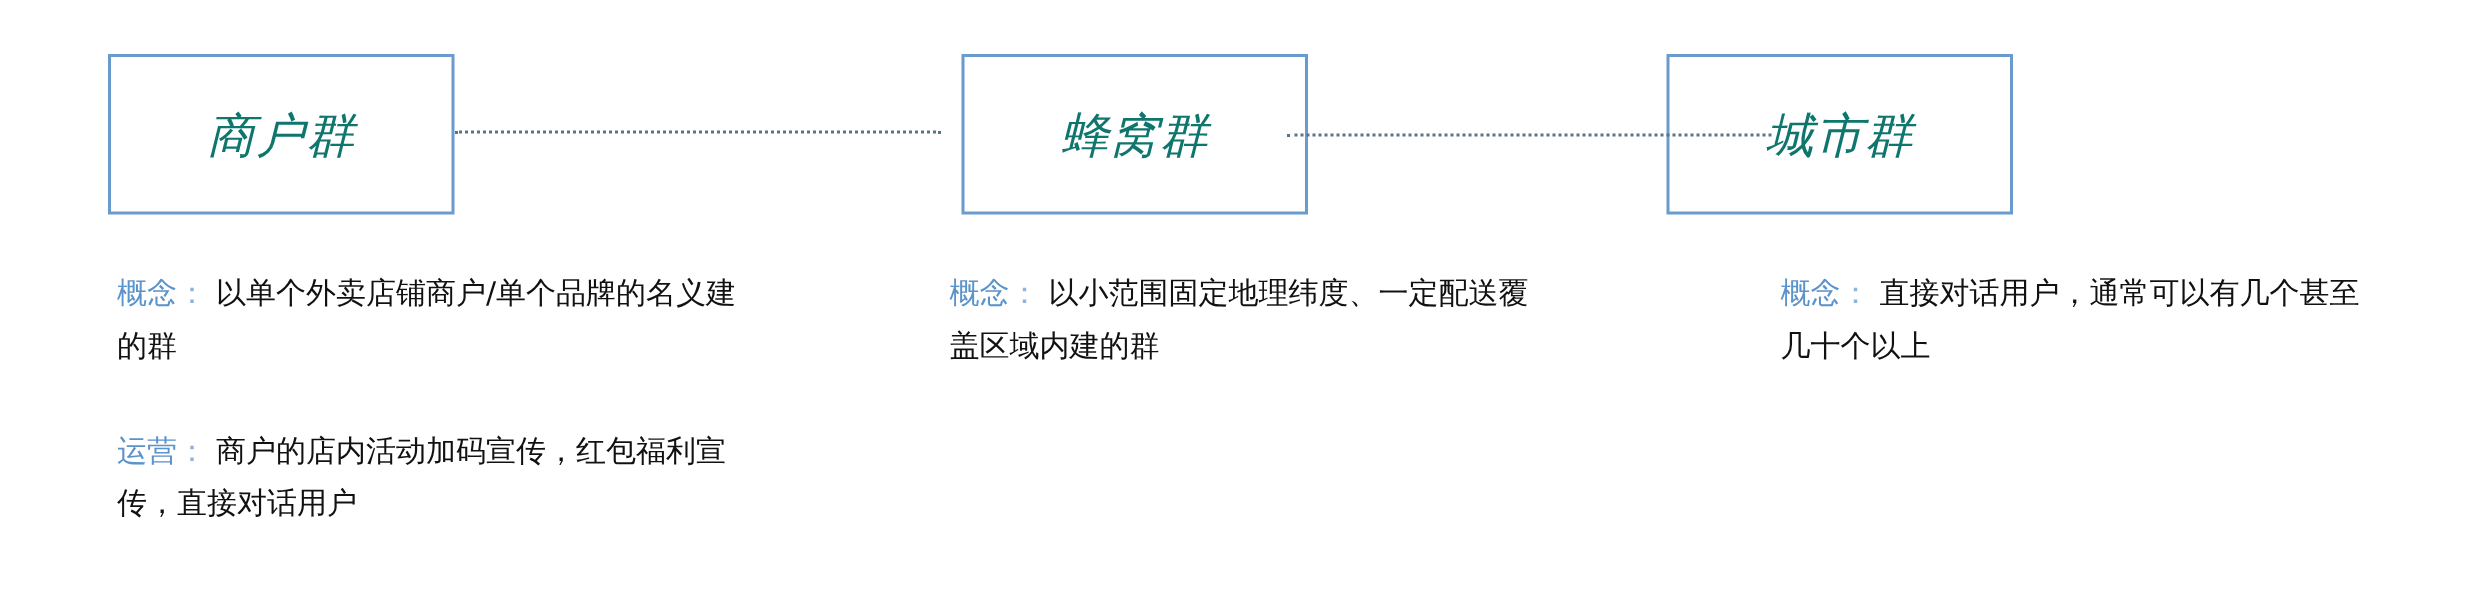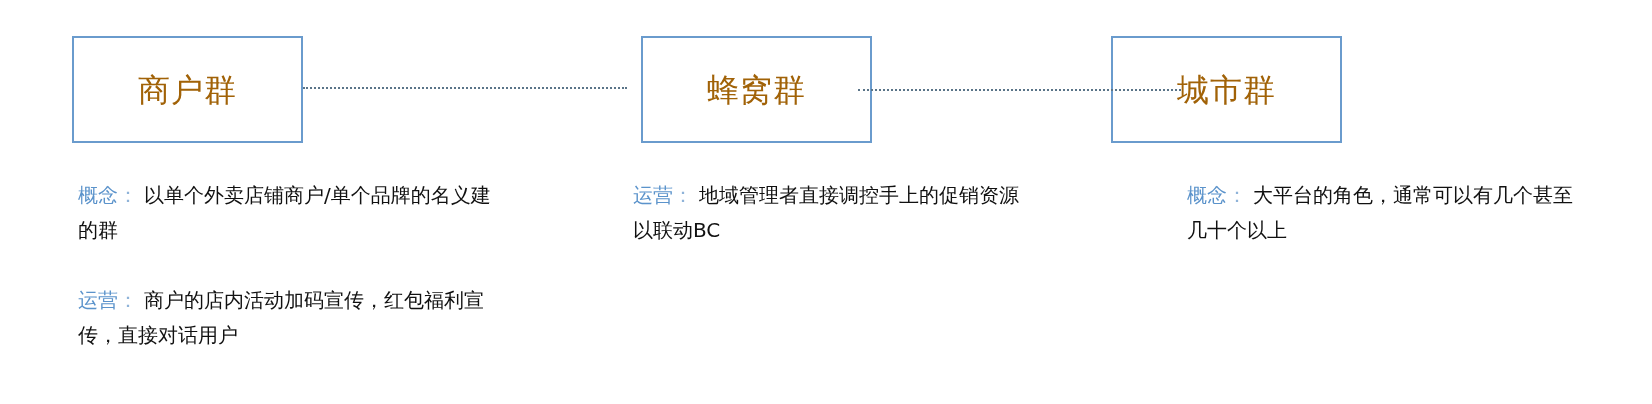--- a/index.html
+++ b/index.html
@@ -20,24 +20,25 @@
       width: 231px;
       height: 107px;
       box-sizing: border-box;
       border: 2px solid #6a9bcd;
       display: flex;
       align-items: center;
       justify-content: center;
       background: #ffffff;
     }
     .node-title {
-      color: #a16207;
+      color: #0f766e;
       font-size: 32px;
       letter-spacing: 1px;
       line-height: 1;
+      font-style: italic;
     }
     .connector {
       position: absolute;
       height: 0;
       border-top: 2px dotted #5a7488;
     }
     .desc {
       position: absolute;
       width: 430px;
       font-size: 20px;
@@ -75,21 +76,21 @@
   <div class="para">
     <span class="label">概念</span><span class="label-colon">：</span><span>以单个外卖店铺商户/单个品牌的名义建的群</span>
   </div>
   <div class="para">
     <span class="label">运营</span><span class="label-colon">：</span><span>商户的店内活动加码宣传，红包福利宣传，直接对话用户</span>
   </div>
 </div>
 
 <div class="desc" style="left:633px; top:178px; width:400px;">
   <div class="para">
-    <span class="label">运营</span><span class="label-colon">：</span><span>地域管理者直接调控手上的促销资源以联动BC</span>
+    <span class="label">概念</span><span class="label-colon">：</span><span>以小范围固定地理纬度、一定配送覆盖区域内建的群</span>
   </div>
 </div>
 
 <div class="desc" style="left:1187px; top:178px; width:400px;">
   <div class="para">
-    <span class="label">概念</span><span class="label-colon">：</span><span>大平台的角色，通常可以有几个甚至几十个以上</span>
+    <span class="label">概念</span><span class="label-colon">：</span><span>直接对话用户，通常可以有几个甚至几十个以上</span>
   </div>
 </div>
 
 </body></html>

